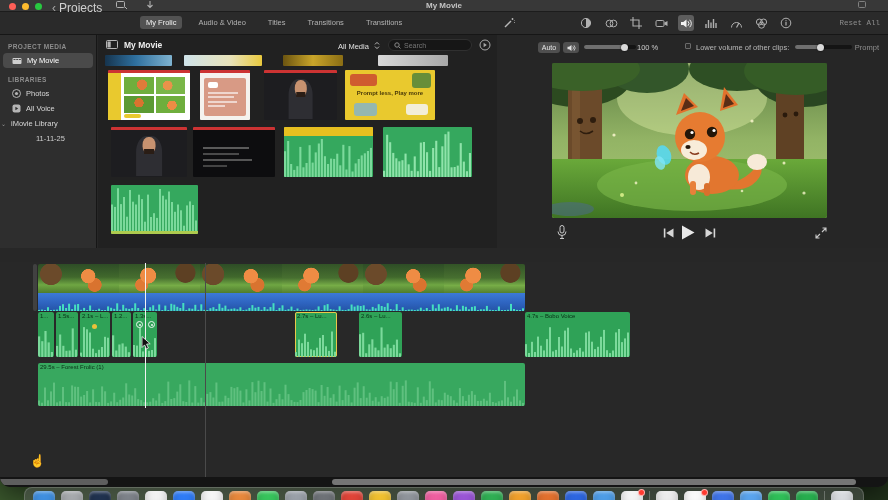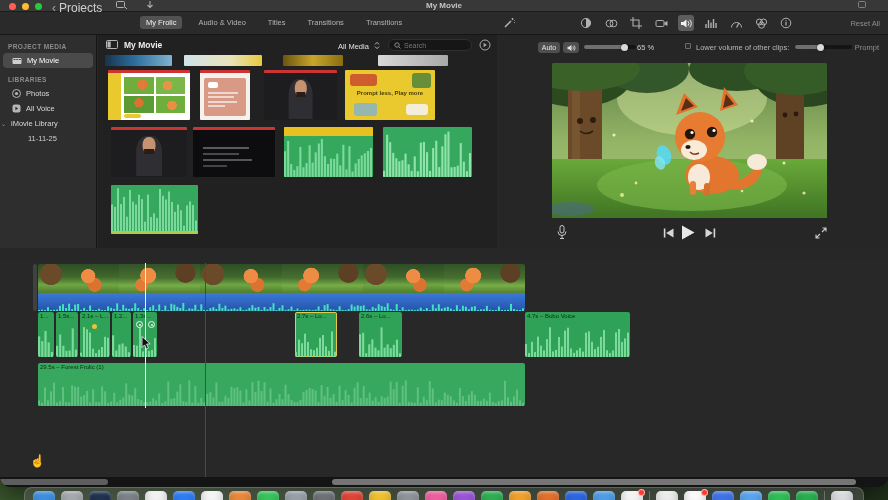--- a/index.html
+++ b/index.html
@@ -35,29 +35,29 @@
 
   
   #toolband { position:absolute; left:0; top:12px; width:888px; height:23px; background:#2a2a2a; border-bottom:1px solid #161616; }
   #tabs { position:absolute; left:140px; top:4px; display:flex; gap:10px; align-items:center; }
   .tab { font-size:7.5px; color:#b3b3b3; padding:2px 6px; border-radius:3px; white-space:nowrap; }
   .tab.active { background:#525252; color:#f2f2f2; }
   #wand { position:absolute; left:502px; top:4px; }
   #adjust-icons { position:absolute; left:578px; top:3px; display:flex; gap:9px; align-items:center; }
   .aicon { width:16px; height:16px; display:flex; align-items:center; justify-content:center; border-radius:3px; }
   .aicon.hl { background:#5d5d5d; }
-  #reset-all { position:absolute; right:8px; top:7px; font-size:7.5px; color:#8e8e8e; }
+  #reset-all { position:absolute; right:8px; top:7px; font-size:7.5px; color:#8e8e8e;font-family:Liberation Mono, monospace; }
 
   
   #sidebar { position:absolute; left:0; top:35px; width:97px; height:213px; background:#2e2e2e; border-right:1px solid #161616; }
   .sb-header { margin:8px 0 3px 8px; font-size:6.5px; letter-spacing:.4px; color:#8d8d8d; font-weight:bold; }
   .sb-item { display:flex; align-items:center; gap:5px; height:15px; padding-left:9px; font-size:7.5px; color:#d8d8d8; margin:0 3px; border-radius:4px; }
   .sb-item.sel { background:#4a4a4a; color:#fff; }
   .sb-item .chev { color:#9a9a9a; font-size:6px; margin-left:-6px; }
-  .sb-sub { padding-left:28px; font-size:7.5px; color:#cfcfcf; height:14px; display:flex; align-items:center; }
+  .sb-sub { padding-left:36px; font-size:7.5px; color:#cfcfcf; height:14px; display:flex; align-items:center; }
 
   #browser { position:absolute; left:98px; top:35px; width:399px; height:213px; background:#212121; overflow:hidden; }
   #br-header { position:absolute; left:0; top:0; width:100%; height:19px; }
   #br-title { position:absolute; left:26px; top:5px; font-size:8.5px; font-weight:bold; color:#efefef; }
   #br-filter { position:absolute; left:240px; top:6px; font-size:7.5px; color:#e2e2e2; }
   #br-search { position:absolute; left:290px; top:4px; width:84px; height:12px; background:#161616; border:1px solid #303030; border-radius:6px; display:flex; align-items:center; gap:3px; padding:0 5px; }
   #br-search span { font-size:7px; color:#777; }
   .thumb { position:absolute; border-radius:1px; overflow:hidden; }
 
   #viewer { position:absolute; left:497px; top:35px; width:391px; height:213px; background:#262626; }
@@ -440,21 +440,21 @@
         <div class="pill" style="left:66px; top:2px; width:16px; height:11px;">
           <svg width="9" height="8" viewBox="0 0 9 8">
               <path d="M0.5 2.7h1.6L4.5 1v6L2.1 5.3H0.5z" fill="#e0e0e0"></path>
               <path d="M5.8 2.4a2.4 2.4 0 010 3.2M7 1.3a4 4 0 010 5.4" stroke="#e0e0e0" fill="none" stroke-width="0.8"></path>
             </svg>
         </div>
         <div class="slider-track" style="left:87px; top:5px; width:52px;">
           <div class="slider-fill" style="width:40px;"></div>
           <div class="slider-knob" style="left:37px;"></div>
         </div>
-        <div id="vol-pct">65 %</div>
+        <div id="vol-pct">100 %</div>
         <div id="lv-check"></div>
         <div id="lv-label">Lower volume of other clips:</div>
         <div class="slider-track" style="left:298px; top:5px; width:57px;">
           <div class="slider-fill" style="width:25px;"></div>
           <div class="slider-knob" style="left:22px;"></div>
         </div>
         <div id="vol-reset">Prompt</div>
       </div>
 
       <div id="preview">

